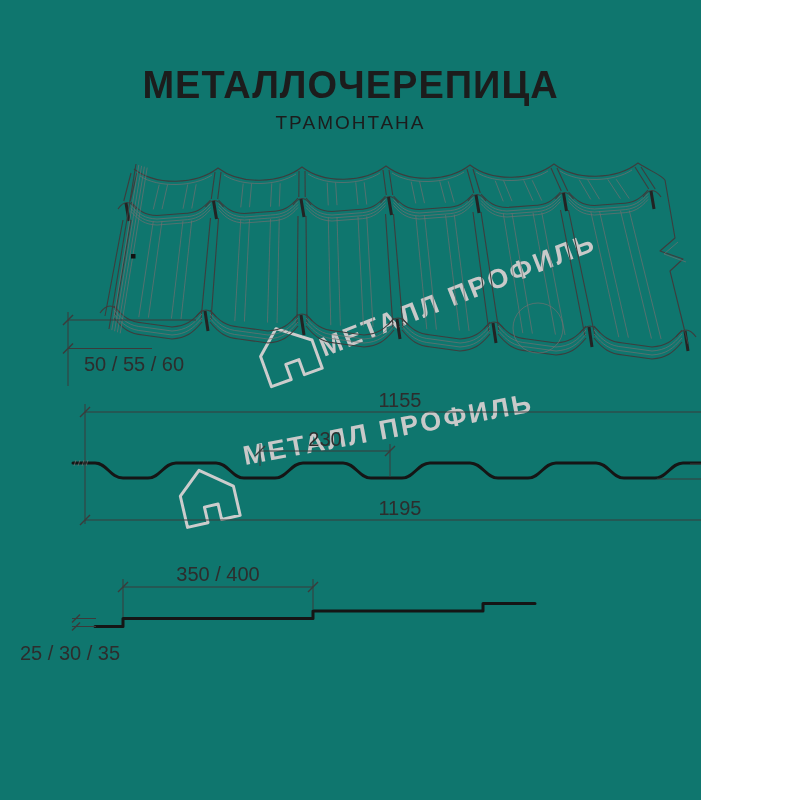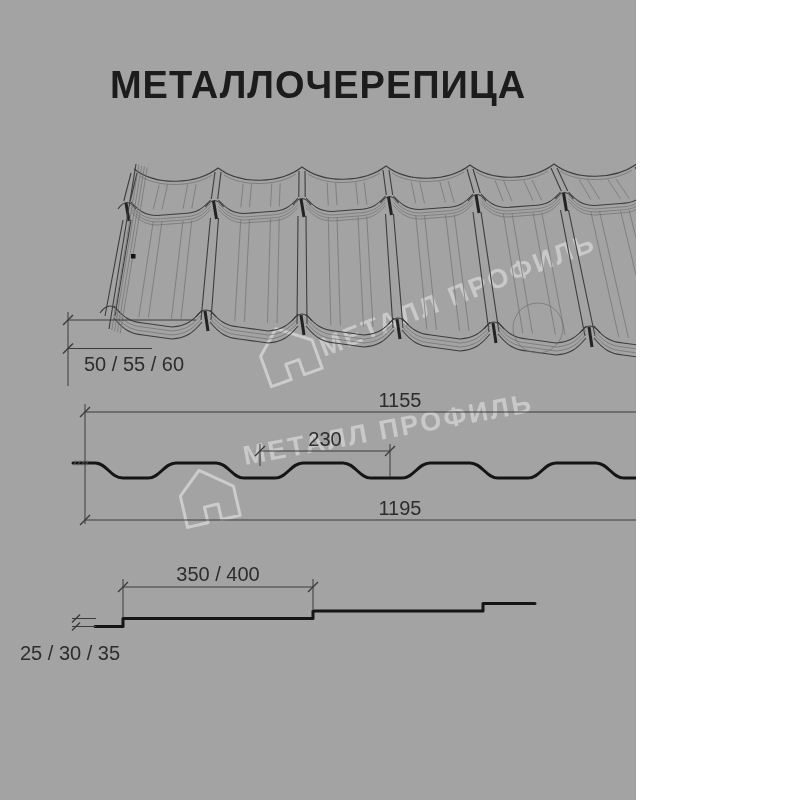--- a/index.html
+++ b/index.html
@@ -1,16 +1,16 @@
 <!DOCTYPE html>
 <html><head>
 <meta charset="utf-8">
 <style>
   html,body{margin:0;padding:0;background:#ffffff;}
-  .page{position:relative;width:636px;height:800px;background:#a3a3a3;overflow:hidden;
+  .page{position:relative;width:701px;height:800px;background:#0f766e;overflow:hidden;
         font-family:"Liberation Sans",sans-serif;}
   .titleblock{position:absolute;top:66px;left:0;width:100%;text-align:center;color:#1c1c1c;}
   .title{font-size:38px;font-weight:bold;letter-spacing:1px;line-height:1;margin:0;}
   .subtitle{font-size:19px;font-weight:normal;letter-spacing:2px;line-height:1;margin:9px 0 0 0;}
   svg{position:absolute;top:0;left:0;}
   .ln{stroke:#3d3d3d;stroke-width:1.1;fill:none;stroke-linejoin:round;}
   .lnt{stroke:#707070;stroke-width:0.7;fill:none;}
   .wedge{stroke:#232323;stroke-width:3;fill:none;}
   .prof{stroke:#151515;stroke-width:3;fill:none;stroke-linejoin:round;stroke-linecap:round;}
   .dimln{stroke:#3b3b3b;stroke-width:1;fill:none;}
@@ -20,20 +20,21 @@
           letter-spacing:2.5px;fill:#c9c9c9;}
   .wmhouse{stroke:#cccccc;stroke-width:3;fill:none;stroke-linejoin:round;}
 </style>
 </head>
 <body>
 
 <div class="page">
 
   <div class="titleblock">
     <h1 class="title">МЕТАЛЛОЧЕРЕПИЦА</h1>
+    <h2 class="subtitle">ТРАМОНТАНА</h2>
   </div>
 
   <svg width="800" height="800" viewBox="0 0 800 800">
 
     <g>
       <g transform="translate(288,353) rotate(-20)">
         <path class="wmhouse" d="M-27,26 L-27,-6 L-3,-27 L27,-4 L27,26 L8,26 L8,10 L-6,10 L-6,26 Z"></path>
       </g>
       <g transform="translate(324,357) rotate(-21.5)">
         <text class="wm" x="0" y="0">МЕТАЛЛ ПРОФИЛЬ</text>

